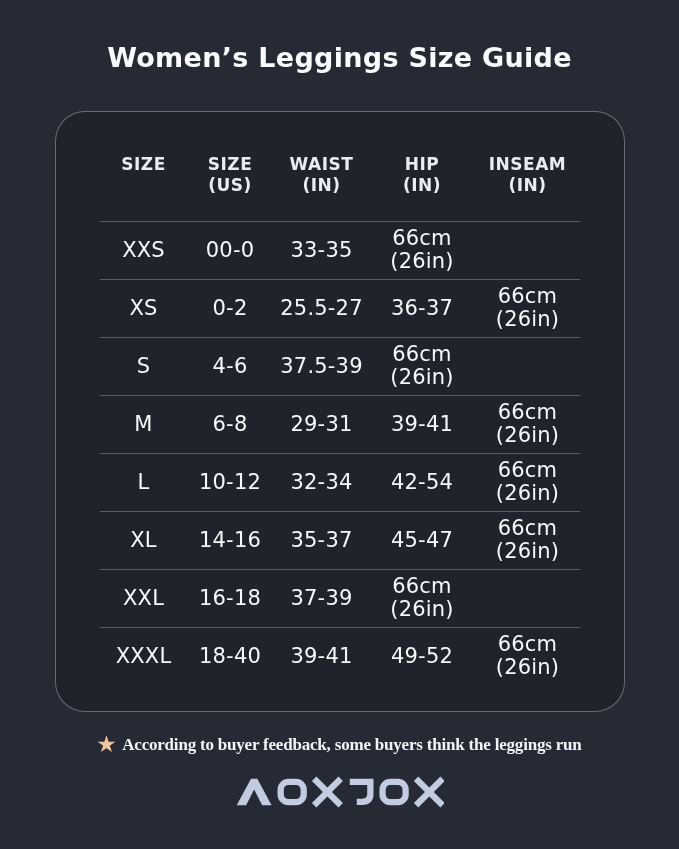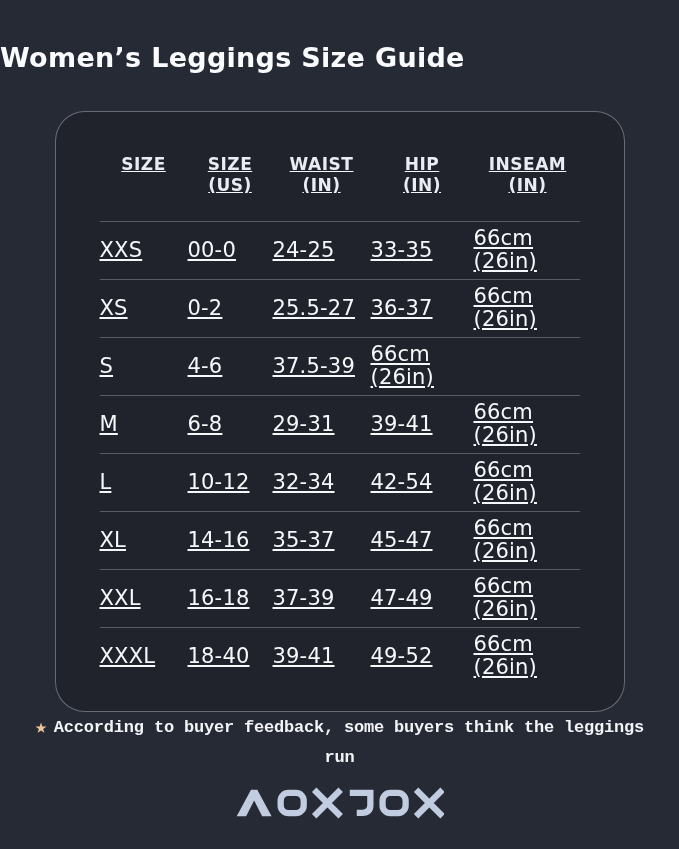--- a/index.html
+++ b/index.html
@@ -15,33 +15,33 @@
   *{margin:0;padding:0;box-sizing:border-box;}
   html,body{width:679px;height:849px;}
   body{
     background:var(--bg);
     font-family:"DejaVu Sans","Liberation Sans",sans-serif;
     color:var(--text);
     overflow:hidden;
   }
   .page-title{
     margin-top:42px;
+    text-align:center;
     font-size:27px;
     font-weight:700;
     letter-spacing:.3px;
     color:#fafbfd;
   }
   .panel{
     width:570px;
     margin:38px auto 0;
     border:1px solid var(--panel-border);
     border-radius:30px;
     background:var(--panel-bg);
     padding:42px 44px 26px;
-    text-decoration:underline;
   }
   .t-grid{
     display:grid;
     grid-template-columns:88px 85px 98px 103px 108px;
     align-items:center;
   }
   .t-head{
     padding-bottom:24px;
   }
   .t-head .cell{
@@ -52,30 +52,31 @@
     color:var(--head);
     line-height:1.25;
     align-self:start;
   }
   .t-head .cell span{display:block;}
   .t-row{
     height:58px;
     border-top:1px solid var(--divider);
   }
   .t-row .cell{
+    text-align:center;
     font-size:21px;
     color:var(--text);
     letter-spacing:.2px;
   }
   .inseam span{display:block;line-height:1.08;}
   .footnote{
     width:610px;
-    margin:0 auto 0;
-    text-align:center;
-    font-family:Liberation Mono, monospace;
+    margin:16px auto 0;
+    text-align:center;
+    font-family:Liberation Serif, serif;
     font-size:17px;
     font-weight:700;
     letter-spacing:-0.2px;
     line-height:1.6;
     color:#f2f4f8;
   }
   .footnote .line{display:block;}
   .star{
     color:var(--star);
     font-size:20px;
@@ -113,21 +114,20 @@
     </div>
     <div class="cell">
       <span>INSEAM</span>
         <span>(IN)</span>
     </div>
   </div>
 
   <div class="t-grid t-row">
     <div class="cell">XXS</div>
     <div class="cell">00-0</div>
-    <div class="cell">24-25</div>
     <div class="cell">33-35</div>
     <div class="cell inseam">
         <span>66cm</span>
         <span>(26in)</span>
       </div>
   </div>
   <div class="t-grid t-row">
     <div class="cell">XS</div>
     <div class="cell">0-2</div>
     <div class="cell">25.5-27</div>
@@ -173,21 +173,20 @@
     <div class="cell">45-47</div>
     <div class="cell inseam">
         <span>66cm</span>
         <span>(26in)</span>
       </div>
   </div>
   <div class="t-grid t-row">
     <div class="cell">XXL</div>
     <div class="cell">16-18</div>
     <div class="cell">37-39</div>
-    <div class="cell">47-49</div>
     <div class="cell inseam">
         <span>66cm</span>
         <span>(26in)</span>
       </div>
   </div>
   <div class="t-grid t-row">
     <div class="cell">XXXL</div>
     <div class="cell">18-40</div>
     <div class="cell">39-41</div>
     <div class="cell">49-52</div>

